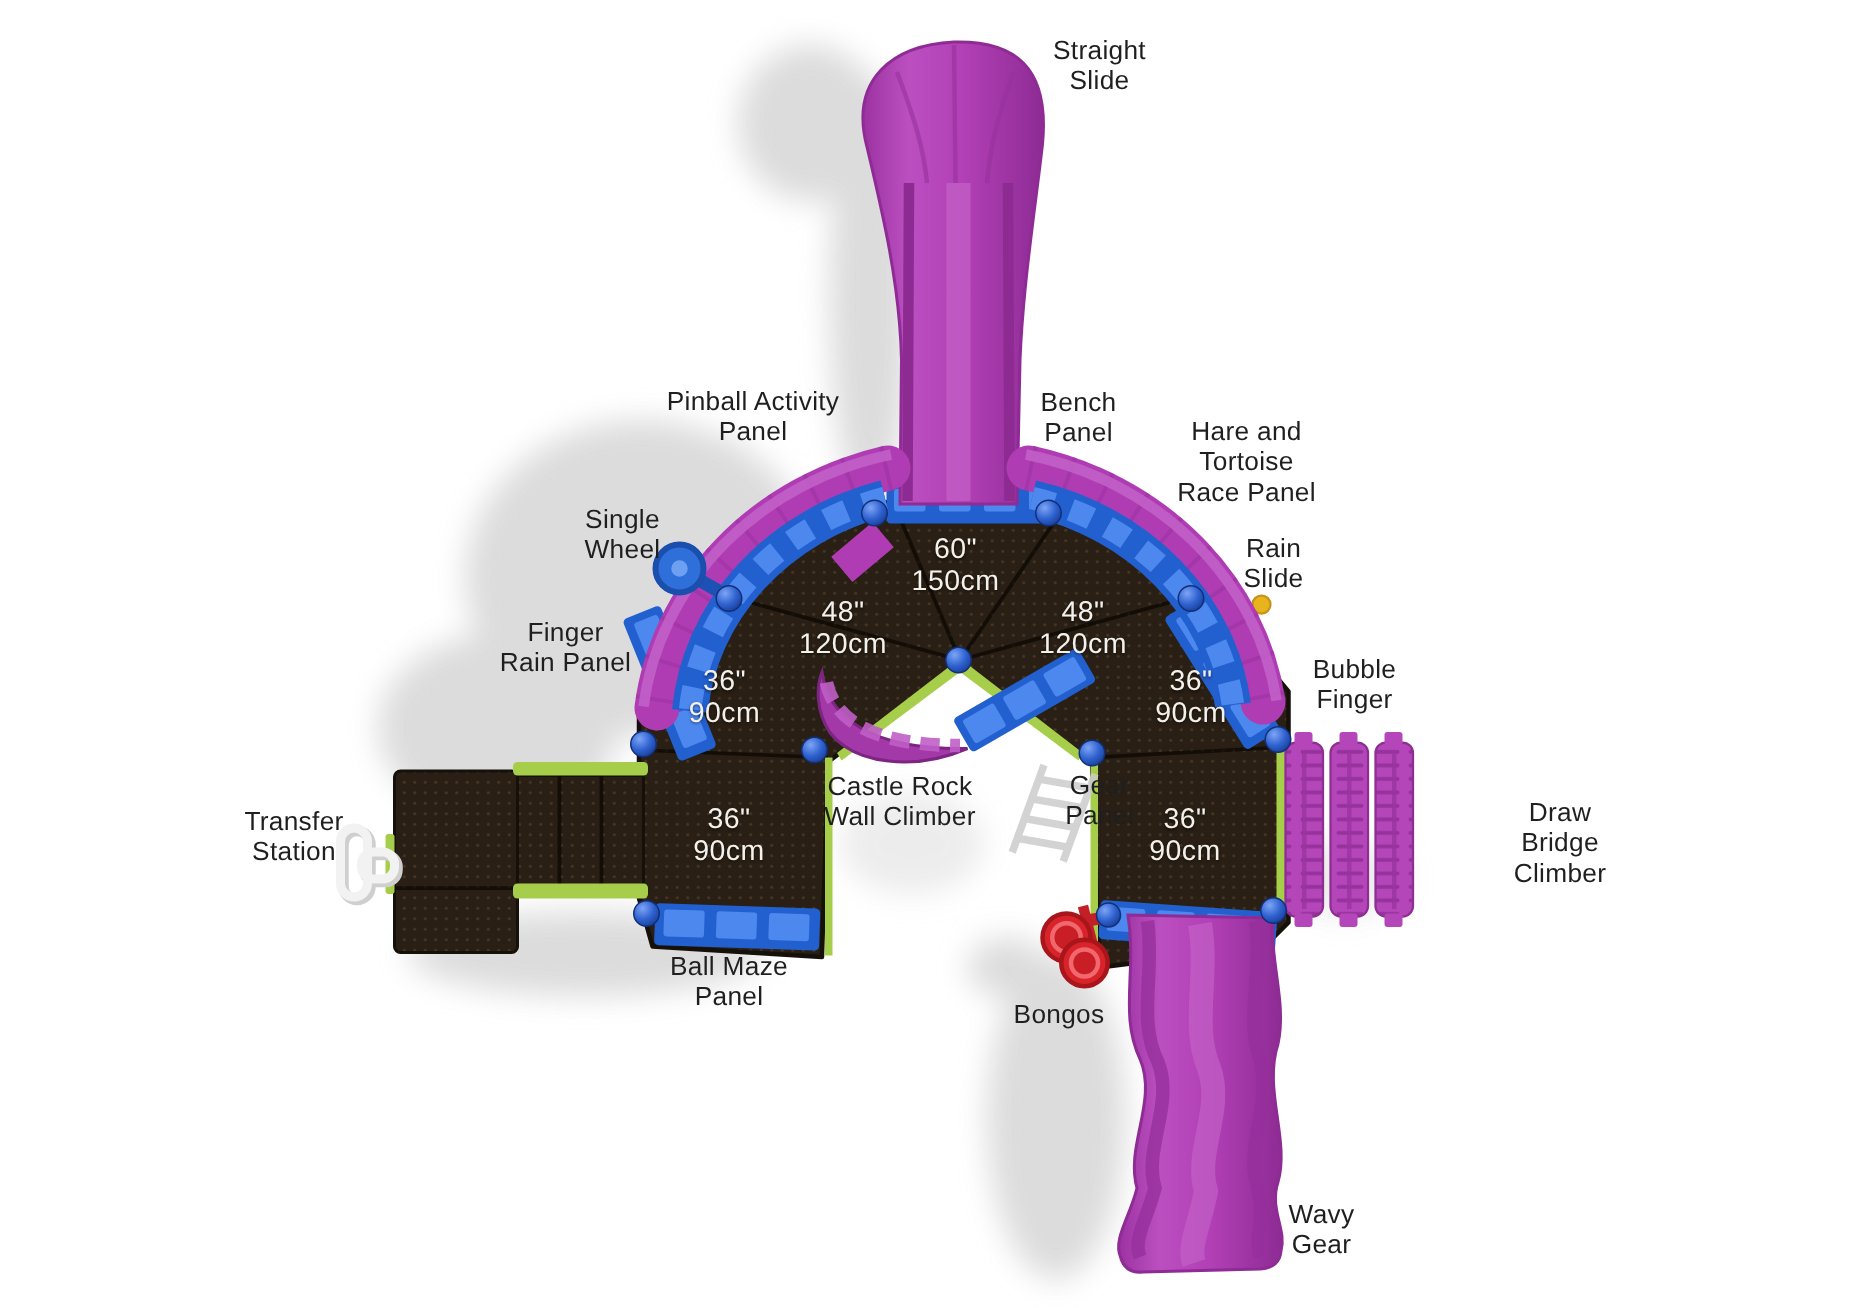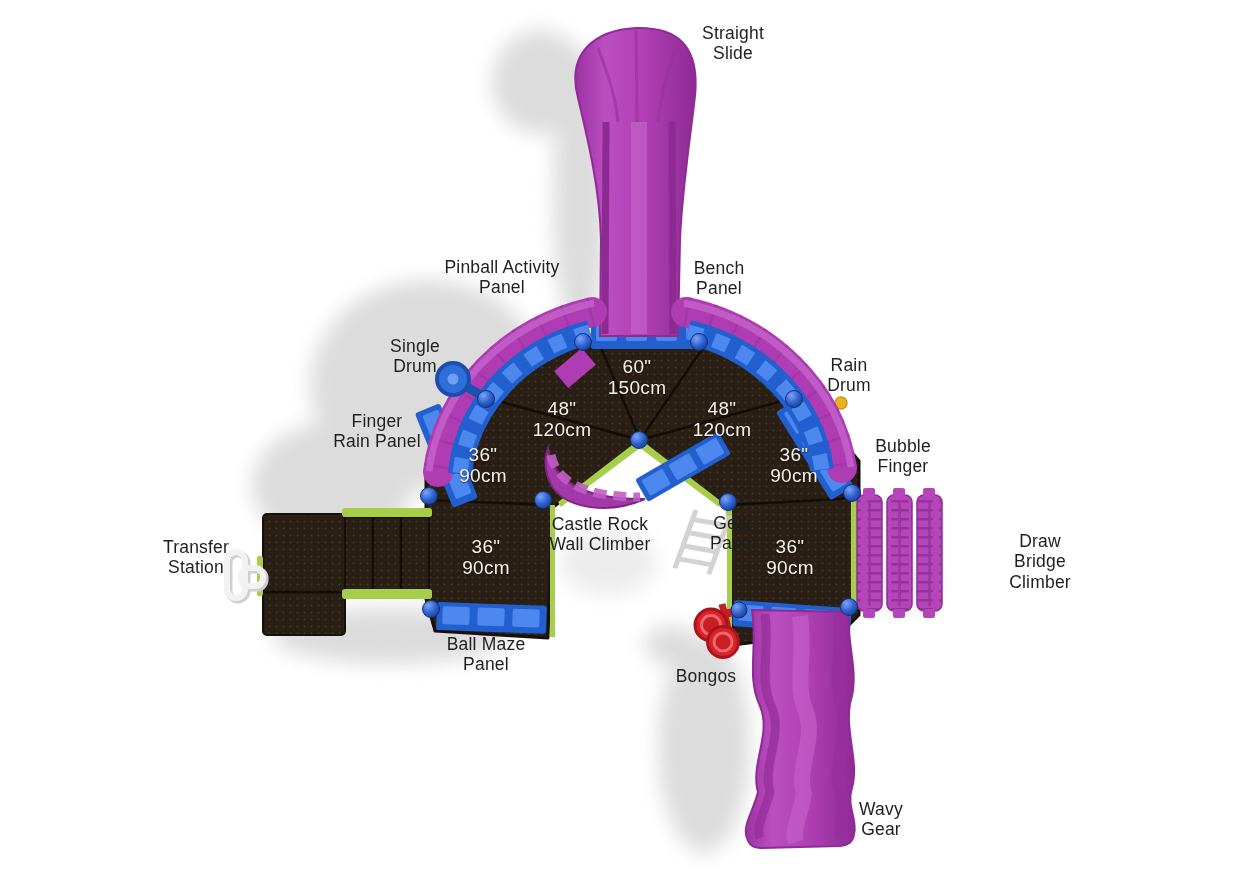--- a/index.html
+++ b/index.html
@@ -244,24 +244,27 @@
         <circle cx="739" cy="610" r="8"></circle>
   </g>
 </svg>
 
   <div class="callout" style="left:733px;top:23px">Straight
 Slide</div>
   <div class="callout" style="left:502px;top:257px">Pinball Activity
 Panel</div>
   <div class="callout" style="left:719px;top:258px">Bench
 Panel</div>
+  <div class="callout" style="left:831px;top:277px">Hare and
+Tortoise
+Race Panel</div>
   <div class="callout" style="left:415px;top:336px">Single
-Drum</div>
+Wheel</div>
   <div class="callout" style="left:849px;top:355px">Rain
-Drum</div>
+Slide</div>
   <div class="callout" style="left:377px;top:411px">Finger
 Rain Panel</div>
   <div class="callout" style="left:903px;top:436px">Bubble
 Finger</div>
   <div class="callout" style="left:600px;top:514px">Castle Rock
 Wall Climber</div>
   <div class="callout" style="left:733px;top:513px">Gear
 Panel</div>
   <div class="callout" style="left:196px;top:537px">Transfer
 Station</div>

